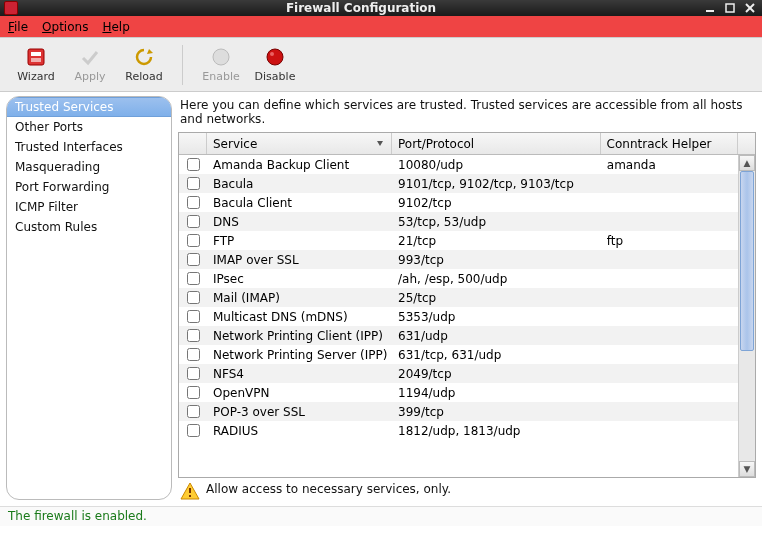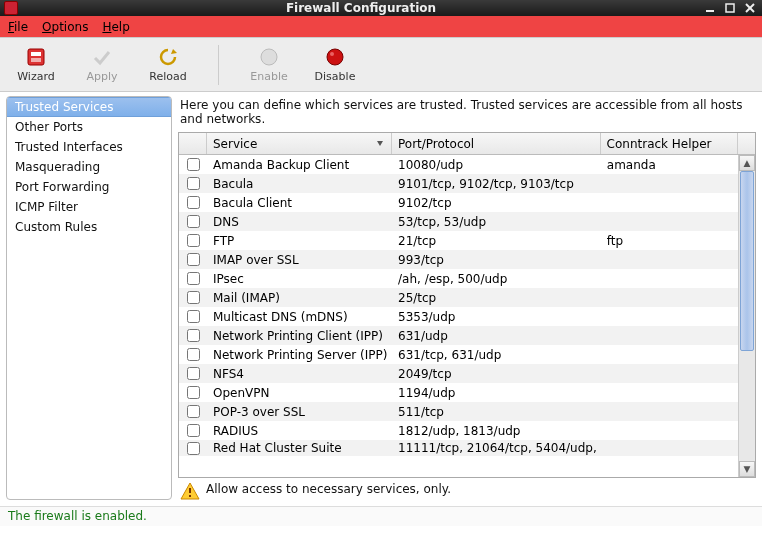--- a/index.html
+++ b/index.html
@@ -8,28 +8,28 @@
 .titlebar { background: linear-gradient(#3a3a3a, #1a1a1a); height: 16px; display: flex; align-items: center; padding: 0 4px; color: #eee; }
 .titlebar .icon { width: 14px; height: 14px; background: #c23; border-radius: 2px; margin-right: 6px; border:1px solid #800; }
 .titlebar .title { flex: 1; text-align: center; font-weight: bold; font-size: 12px; }
 .titlebar .winbtn { width: 16px; height: 14px; margin-left: 4px; display:flex; align-items:center; justify-content:center; cursor:pointer; color:#eee; }
 .titlebar .winbtn svg { display:block; }
 
 .menubar { background: #ef4444; height: 22px; display: flex; align-items: center; padding: 0 8px; border-bottom: 1px solid #ccc; font-size: 12px; }
 .menubar .menuitem { margin-right: 14px; cursor: pointer; }
 .menubar .menuitem u { text-decoration: underline; }
 
-.toolbar { background: #ededed; height: 54px; display: flex; align-items: center; padding: 4px 10px; border-bottom: 1px solid #ccc; gap: 14px; }
+.toolbar { background: #ededed; height: 54px; display: flex; align-items: center; padding: 4px 10px; border-bottom: 1px solid #ccc; gap: 2px; }
 .tbtn { display: flex; flex-direction: column; align-items: center; justify-content: center; width: 52px; height: 48px; border: 1px solid transparent; border-radius: 3px; font-size: 11px; color: #333; cursor:pointer; }
 .tbtn.disabled { color: #999; cursor: default; }
 .tbtn .ticon { width: 22px; height: 22px; margin-bottom: 2px; display:flex; align-items:center; justify-content:center; }
 .tsep { width: 1px; height: 40px; background: #ccc; margin: 0 10px; }
 
 .content { display: flex; height: 414px; padding: 4px 6px 6px 6px; }
-.sidebar { width: 166px; border: 1px solid #bbb; border-radius: 4px; background: #fff; margin-right: 6px; overflow: hidden; }
+.sidebar { width: 166px; border: 1px solid #bbb; border-radius: 13px; background: #fff; margin-right: 6px; overflow: hidden; }
 .sidebar .sitem { padding: 3px 8px; cursor: pointer; font-size: 12px; color: #111; }
 .sidebar .sitem.selected { background: linear-gradient(#9cc0ee,#7fb0ea); color: #fff; border-top:1px solid #6fa0da; border-bottom:1px solid #6fa0da; padding:2px 8px; }
 
 .mainpane { flex: 1; display: flex; flex-direction: column; }
 .desc { font-size: 12px; color: #111; padding: 2px 0 6px 2px; }
 .tablewrap { border: 1px solid #aaa; background: #fff; flex: 1; display:flex; flex-direction:column; }
 .theader { display: flex; background: linear-gradient(#f7f7f7,#e8e8e8); border-bottom: 1px solid #bbb; height: 22px; font-size: 12px; }
 .th { padding: 3px 6px; border-right: 1px solid #ccc; display:flex; align-items:center; }
 .th-check { width: 28px; }
 .th-service { width: 185px; }
@@ -271,37 +271,29 @@
               </div>
               <div class="cell cell-service">OpenVPN</div>
               <div class="cell cell-port">1194/udp</div>
               <div class="cell cell-conn"></div>
             </div>
             <div class="row even">
               <div class="cell cell-check">
                 <input type="checkbox" style="">
               </div>
               <div class="cell cell-service">POP-3 over SSL</div>
-              <div class="cell cell-port">511/tcp</div>
+              <div class="cell cell-port">399/tcp</div>
               <div class="cell cell-conn"></div>
             </div>
             <div class="row">
               <div class="cell cell-check">
                 <input type="checkbox" style="">
               </div>
               <div class="cell cell-service">RADIUS</div>
               <div class="cell cell-port">1812/udp, 1813/udp</div>
-              <div class="cell cell-conn"></div>
-            </div>
-            <div class="row even last">
-              <div class="cell cell-check">
-                <input type="checkbox" style="">
-              </div>
-              <div class="cell cell-service">Red Hat Cluster Suite</div>
-              <div class="cell cell-port">11111/tcp, 21064/tcp, 5404/udp,</div>
               <div class="cell cell-conn"></div>
             </div>
           </div>
         <div class="vscroll">
           <div class="arrow">▲</div>
           <div class="track">
               <div class="thumb"></div>
             </div>
           <div class="arrow">▼</div>
         </div>

